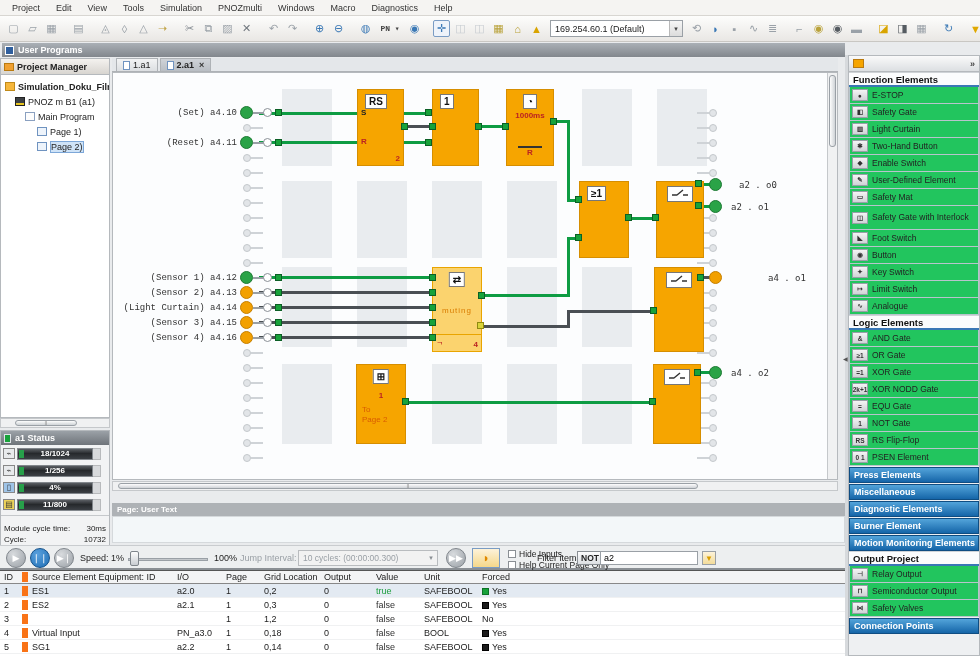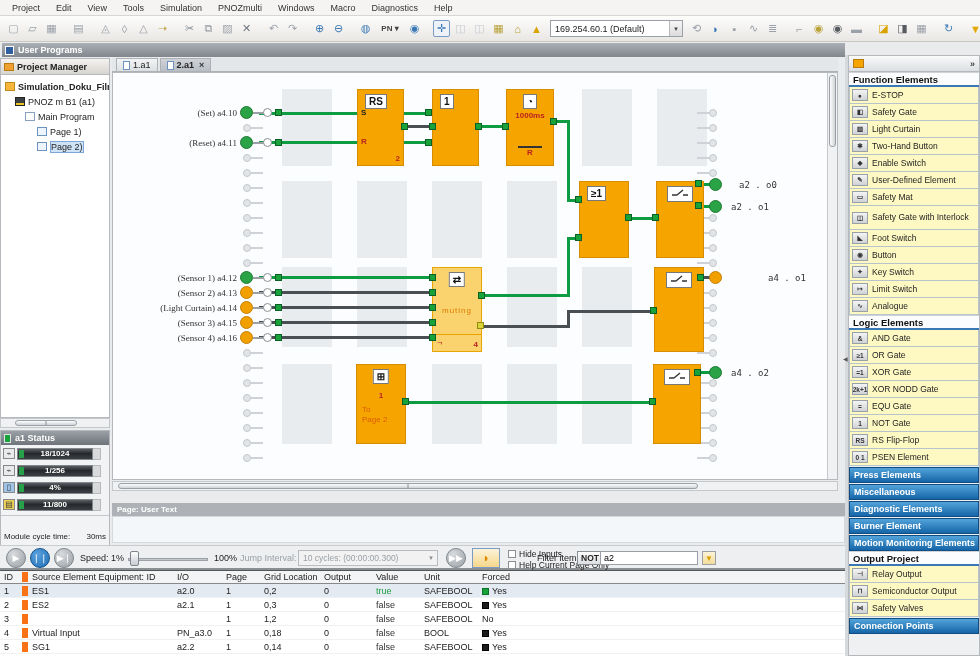--- a/index.html
+++ b/index.html
@@ -56,21 +56,21 @@
   .st-led { width:7px; height:9px; background:#17a23a; border:1px solid #dfe3e7; margin-right:4px; }
   .st-bar-row { display:flex; align-items:center; height:17px; padding:0 2px; }
   .st-bico { width:12px; height:11px; margin-right:2px; font-size:8px; display:flex; align-items:center; justify-content:center;
              border:1px solid #888; background:#e8eaec; color:#333; }
   .st-bico.blue { background:#9fc4e8; } .st-bico.yellow { background:#ecd25a; }
   .st-bar { position:relative; width:76px; height:12px; background:linear-gradient(#5a5e63,#26292c 45%,#3c4045);
             border:1px solid #82878c; color:#fff; font-weight:bold; font-size:8px;
             display:flex; align-items:center; justify-content:center; }
   .st-bar i { position:absolute; left:1px; top:1px; bottom:1px; width:5px; background:#27a04a; }
   .st-cap { width:8px; height:12px; background:#d8dadc; border:1px solid #b8babc; border-left:0; }
-  .st-stats { border-top:1px solid #c5c8cb; margin-top:2px; padding:16px 3px 0 3px; }
+  .st-stats { border-top:1px solid #c5c8cb; margin-top:2px; padding:8px 3px 0 3px; }
   .st-row { display:flex; justify-content:space-between; height:11px; font-size:8px; }
 
   
   .tabsbar { position:absolute; left:112px; top:58px; width:726px; height:14px; background:#e4e7ea; border-bottom:1px solid #aeb2b6; display:flex; align-items:flex-end; padding-left:4px; }
   .dtab { display:flex; align-items:center; height:13px; padding:0 6px; margin-right:2px; border:1px solid #aeb2b6; border-bottom:0;
           background:linear-gradient(#f2f3f4,#dcdfe2); }
   .dtab.active { background:linear-gradient(#cfd3d8,#b9bec4); font-weight:bold; }
   .pg-ico { width:7px; height:9px; background:#fff; border:1px solid #6f93c0; margin-right:3px; }
   .dtab .x { margin-left:5px; color:#333; font-weight:bold; }
   .canvas { position:absolute; left:112px; top:72px; width:726px; height:408px; background:#fcfdfe; border:1px solid #b5b9bd; overflow:hidden; }
@@ -87,21 +87,21 @@
   .rs-s,.rs-r { position:absolute; left:3px; font-size:8px; font-weight:bold; color:#222; }
   .rs-s { top:18px; } .rs-r { top:47px; color:#b22; }
   .tmr-val { position:absolute; top:21px; width:100%; text-align:center; color:#b22; font-size:8px; font-weight:bold; }
   .tmr-sym { position:absolute; bottom:8px; left:50%; transform:translateX(-50%); width:24px;
              border-top:2px solid #333; text-align:center; color:#b22; font-size:8px; font-weight:bold; }
   .mut-text { position:absolute; top:38px; width:100%; text-align:center; color:#d97c00; font-size:8px; letter-spacing:1px; }
   .mut-step { position:absolute; left:4px; bottom:4px; color:#b22; font-size:9px; font-weight:bold; transform:scaleX(-1); display:inline-block; }
   .mut-foot { position:absolute; left:0; bottom:16px; width:100%; border-top:1px solid #e9a400; }
   .tp-num { position:absolute; top:26px; width:100%; text-align:center; color:#b22; font-size:8px; font-weight:bold; }
   .tp-text { position:absolute; left:5px; top:40px; color:#d95c00; font-size:8px; line-height:10px; }
-  .cv-label { position:absolute; width:122px; text-align:right; font-family:Liberation Serif, serif; font-size:9px; color:#333; z-index:5; }
+  .cv-label { position:absolute; width:122px; text-align:right; font-family:Liberation Mono, monospace; font-size:9px; color:#333; z-index:5; }
   .cv-olabel { position:absolute; width:70px; text-align:left; font-family:"DejaVu Sans Mono",monospace; font-size:9px; color:#333; z-index:5; }
   .cdot { position:absolute; width:13px; height:13px; border-radius:50%; z-index:6; }
   .cdot.on { background:#2aa347; border:1px solid #1d7a33; }
   .cdot.off { background:#f2a000; border:1px solid #c57f00; }
   .gpin { position:absolute; width:8px; height:8px; border-radius:50%; background:#e2e5e8; border:1px solid #c4c8cc; z-index:3; }
   .stem { position:absolute; height:2px; width:12px; background:#cfd3d7; z-index:2; }
   .probe { position:absolute; width:9px; height:9px; border-radius:50%; background:#fff; border:1px solid #8a9097; z-index:7; }
   .vscroll { position:absolute; right:0; top:0; width:10px; height:100%; background:#f0f1f2; border-left:1px solid #c5c8cb; }
   .vscroll .thumb { position:absolute; left:1px; top:2px; width:7px; height:72px; background:linear-gradient(90deg,#fdfdfd,#cfd3d7); border:1px solid #9aa0a6; border-radius:3px; }
   .hscroll { position:absolute; left:112px; top:481px; width:726px; height:10px; background:#f0f1f2; border:1px solid #c5c8cb; }
@@ -153,21 +153,21 @@
   .splitter .ar { position:absolute; top:300px; left:-2px; font-size:6px; color:#555; }
   .palette { position:absolute; left:848px; top:55px; width:132px; height:601px; background:#eef0f2; border:1px solid #b5b9bd; overflow:hidden; }
   .pal-hd { height:16px; background:linear-gradient(#fafafa,#dcdfe2); border-bottom:1px solid #b5b9bd;
             display:flex; align-items:center; justify-content:space-between; padding:0 4px; }
   .pal-hd .ico { width:11px; height:9px; background:#f6a500; border:1px solid #b97a10; }
   .pal-hd .coll { font-weight:bold; color:#444; }
   .pgrp-light { height:15px; background:#fbfcfd; border-bottom:2px solid #3a77b5; border-top:1px solid #cfd3d7;
                 font-weight:bold; font-size:9.5px; display:flex; align-items:center; padding-left:4px; color:#111; }
   .pgrp-blue { height:16px; background:linear-gradient(#53a4da,#1565a8); border:1px solid #0f4d82; color:#fff;
                font-weight:bold; font-size:9px; display:flex; align-items:center; padding-left:4px; margin-top:1px; }
-  .pitem { min-height:17px; background:#fef9c3; border:1px solid #b8c4cc; border-top:0; display:flex; align-items:center; padding:1px 2px; }
+  .pitem { min-height:17px; background:#22c55e; border:1px solid #b8c4cc; border-top:0; display:flex; align-items:center; padding:1px 2px; }
   .pitem.tall { min-height:24px; }
   .chip { flex:0 0 auto; width:16px; height:12px; margin-right:4px; background:linear-gradient(#f4f4f4,#d0d3d6); border:1px solid #98a0a8;
           font-size:6.5px; font-weight:bold; color:#333; display:flex; align-items:center; justify-content:center; }
   .pitem .lbl { font-size:8.5px; line-height:9px; color:#222; }
 </style>
 </head>
 <body>
 
 <div id="app">
 
@@ -200,21 +200,21 @@
       <span class="tbi" style="color: rgb(154, 161, 168);">▨</span>
       <span class="tbi" style="color: rgb(111, 118, 125);">✕</span>
       <span class="tsep"></span>
       <span class="tbi" style="color: rgb(154, 161, 168);">↶</span>
       <span class="tbi" style="color: rgb(154, 161, 168);">↷</span>
       <span class="tsep"></span>
       <span class="tbi" style="color: rgb(58, 120, 181);">⊕</span>
       <span class="tbi" style="color: rgb(58, 120, 181);">⊖</span>
       <span class="tsep"></span>
       <span class="tbi" style="color: rgb(58, 120, 181);">◍</span>
-      <span class="tbi wide" style="color: rgb(68, 68, 68);">PN ▾</span>
+      <span class="tbi wide" style="color: rgb(68, 68, 68); font-family: Liberation Mono, monospace;">PN ▾</span>
       <span class="tbi" style="color: rgb(58, 120, 181);">◉</span>
       <span class="tsep"></span>
       <span class="tbi boxed" style="color: rgb(58, 120, 181);">✛</span>
       <span class="tbi" style="color: rgb(198, 203, 208);">◫</span>
       <span class="tbi" style="color: rgb(198, 203, 208);">◫</span>
       <span class="tbi" style="color: rgb(185, 162, 58);">▦</span>
       <span class="tbi" style="color: rgb(185, 162, 58);">⌂</span>
       <span class="tbi" style="color: rgb(217, 164, 0);">▲</span>
       <span class="combo">
         <input value="169.254.60.1 (Default)" style="">

